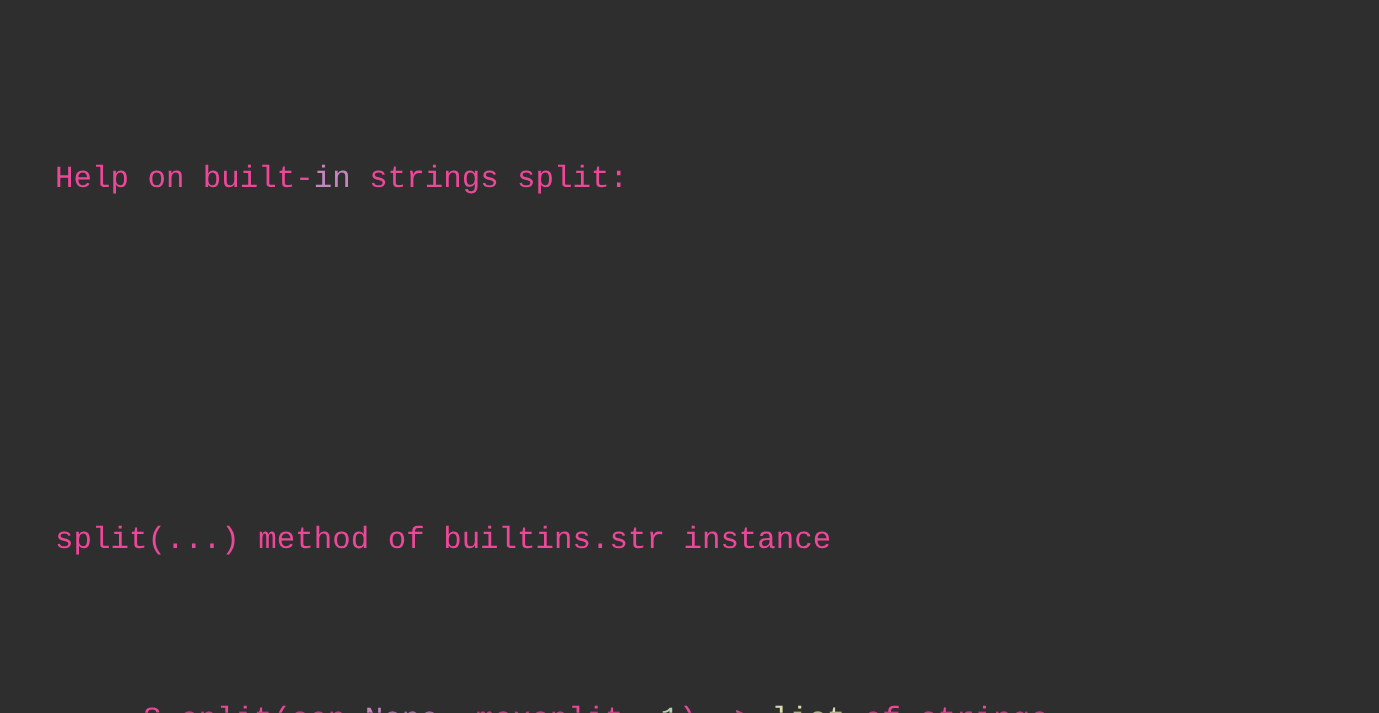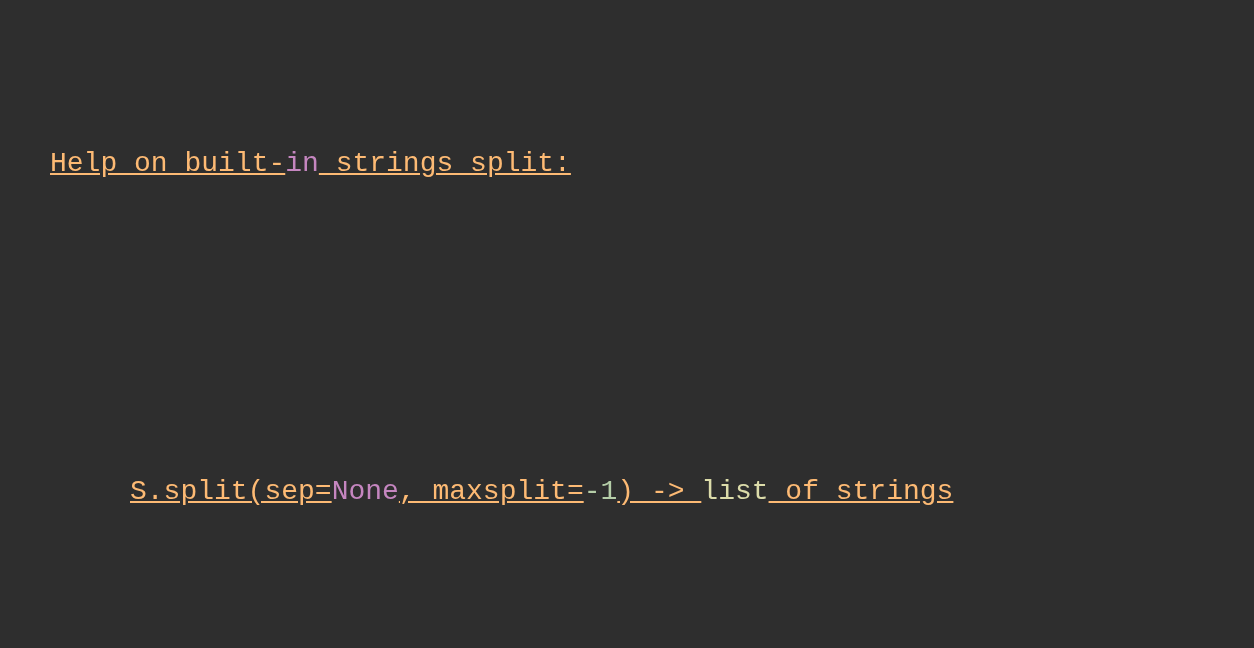--- a/index.html
+++ b/index.html
@@ -24,28 +24,29 @@
     .line {
       display: block;
     }
     .indent1 {
       padding-left: 80px;
     }
     .kw-in { color: #c586c0; margin-top: 11px; }
     .kw-list { color: #dcdcaa; }
     .kw-none { color: #c586c0; }
     .num { color: #b5cea8; }
-    .txt { color: #fdba74; text-decoration: underline; }
+    .txt { color: #ec4899; }
   </style>
 </head>
 <body>
 
 <div class="terminal-output">
   <span class="line"><span class="txt">Help on built-</span><span class="kw-in">in</span><span class="txt"> strings split:</span></span>
   <span class="line">&nbsp;</span>
+  <span class="line"><span class="txt">split(...) method of builtins.str instance</span></span>
   <span class="line indent1"><span class="txt">S.split(sep=</span><span class="kw-none">None</span><span class="txt">, maxsplit=</span><span class="num">-1</span><span class="txt">) -&gt; </span><span class="kw-list">list</span><span class="txt"> of strings</span></span>
   
   
   
   
   
   
   
 </div>
 

